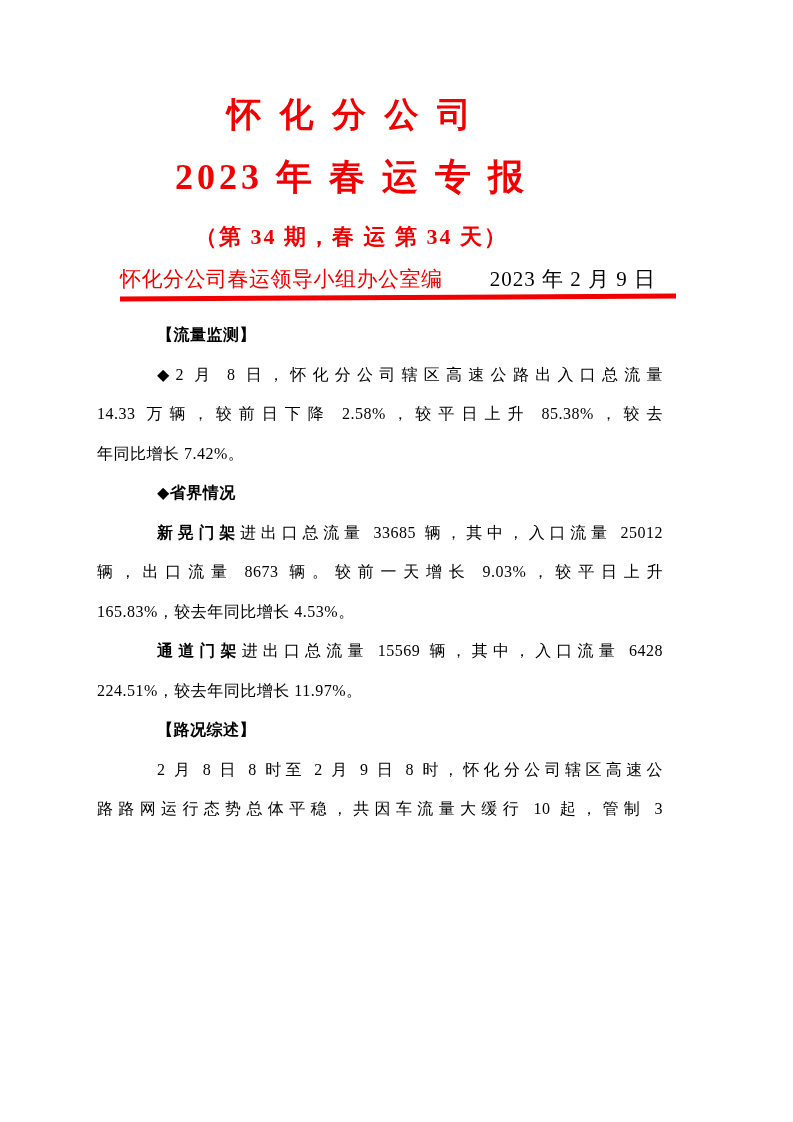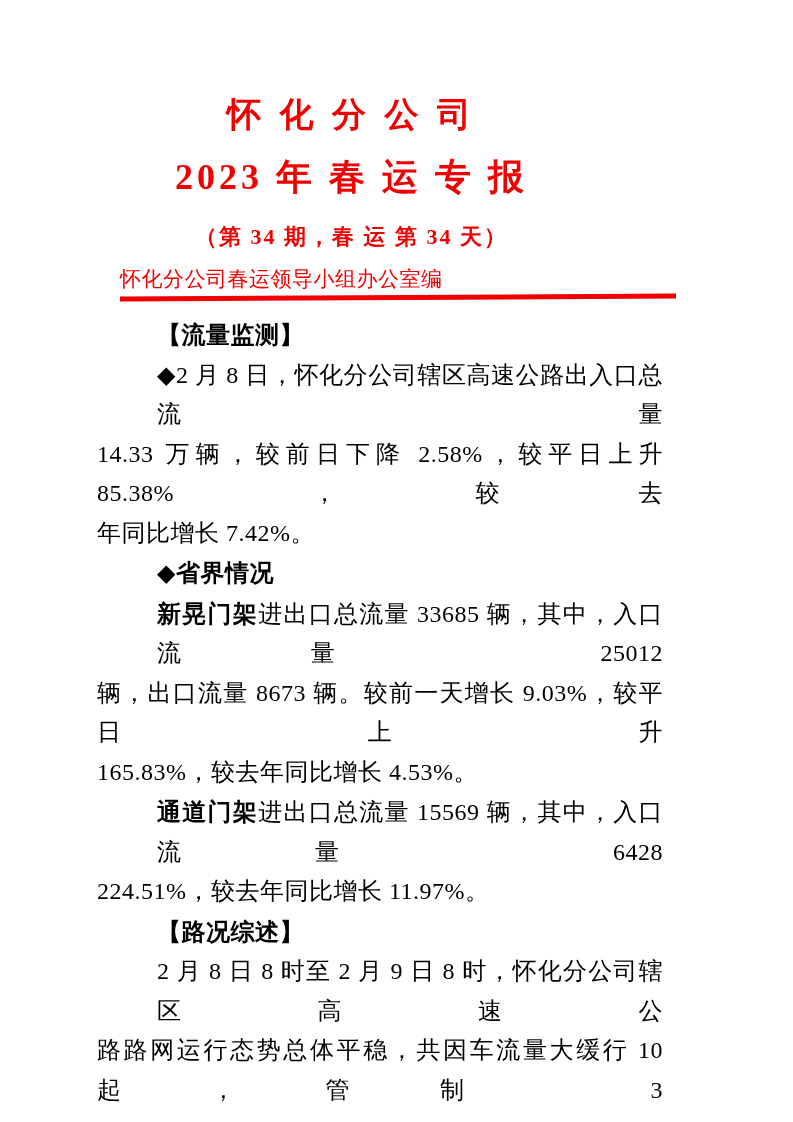--- a/index.html
+++ b/index.html
@@ -74,21 +74,21 @@
     background: var(--accent_red, #f00000);
     transform: rotate(-0.3deg);
   }
   
   .body-text {
     margin-left: 97px;
     width: 566px;
     margin-top: 15px;
   }
   .ln {
-    font-size: 24px;
+    font-size: 16px;
     line-height: 39.5px;
     letter-spacing: 0.5px;
     text-align: left;
   }
   .ln.fill {
     text-align: justify;
     text-align-last: justify;
   }
   .ln.ind {
     padding-left: 60px;
@@ -103,20 +103,21 @@
 <body>
 
 <div class="page">
 
   <div class="header-block">
     <h1 class="title-company">怀 化 分 公 司</h1>
     <h1 class="title-report">2023 年 春 运 专 报</h1>
     <div class="issue-info">（第 34 期，春 运 第 34 天）</div>
     <div class="meta-row">
       <span class="issuer">怀化分公司春运领导小组办公室编</span>
+      <span class="doc-date">2023 年 2 月 9 日</span>
     </div>
     <div class="red-rule"></div>
   </div>
 
   <div class="body-text">
 
     <div class="ln ind"><span class="heading">【流量监测】</span></div>
     <div class="ln ind fill">◆2 月 8 日，怀化分公司辖区高速公路出入口总流量</div>
     <div class="ln fill">14.33 万辆，较前日下降 2.58%，较平日上升 85.38%，较去</div>
     <div class="ln">年同比增长 7.42%。</div>

